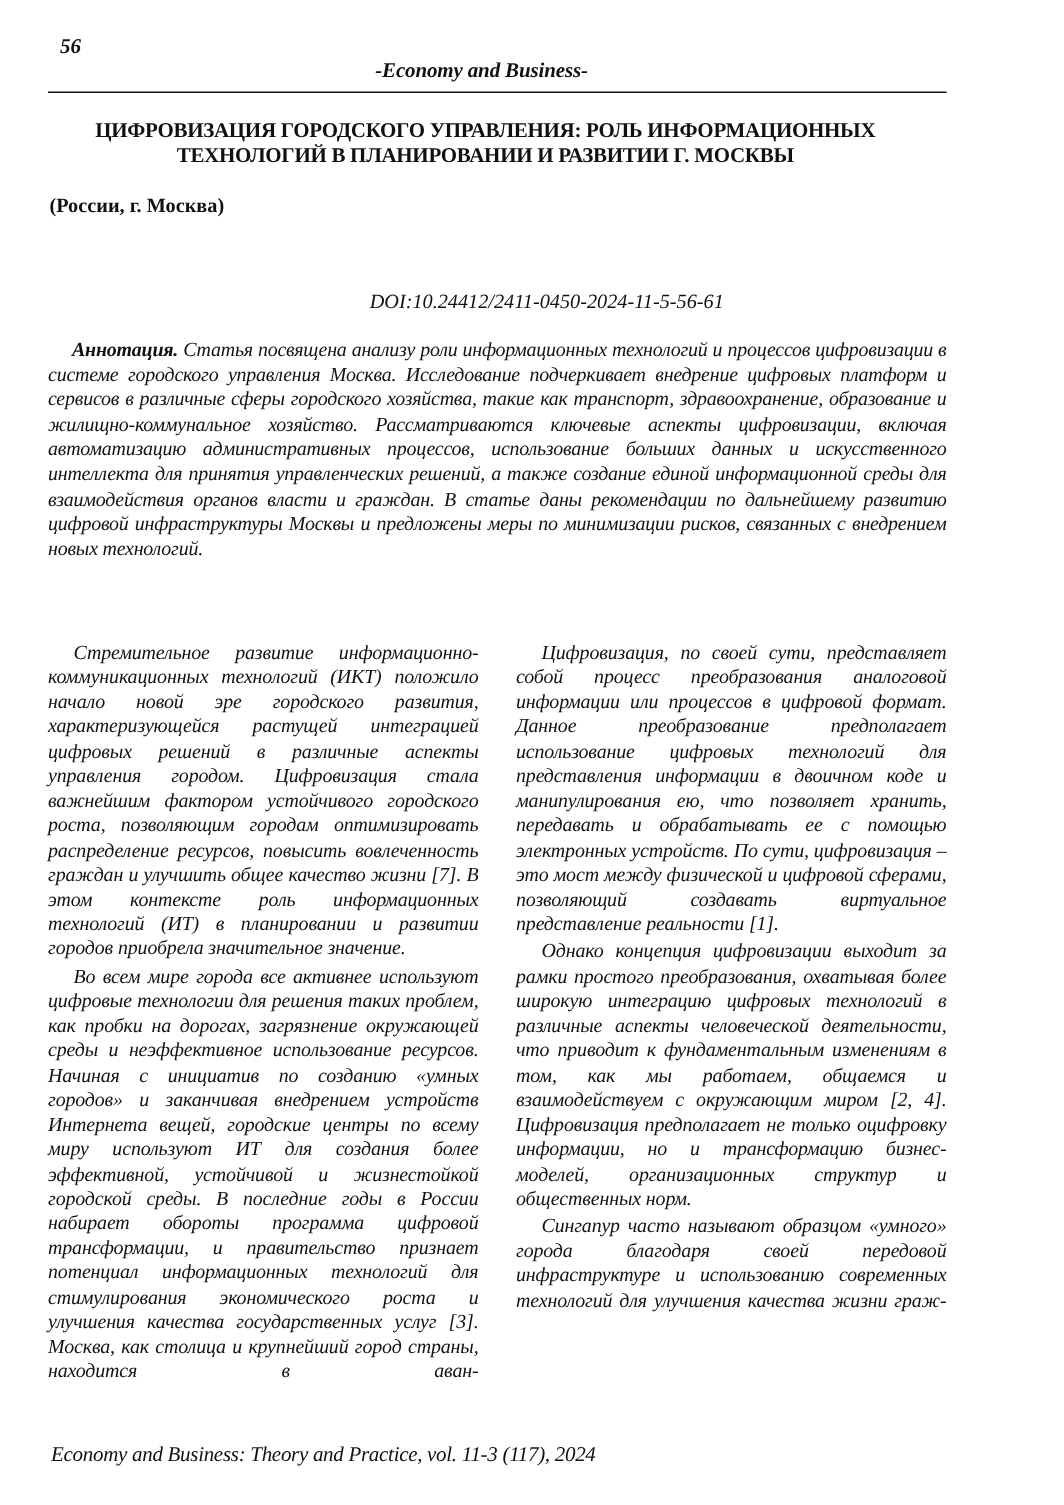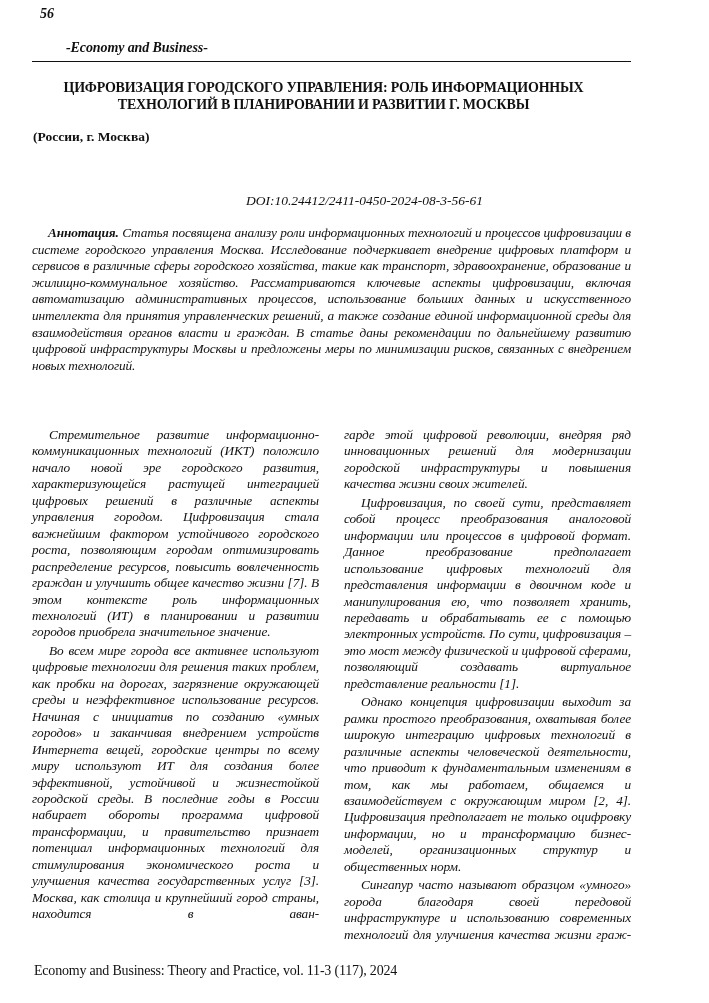--- a/index.html
+++ b/index.html
@@ -11,31 +11,31 @@
       width: 709px;
       height: 1003px;
       position: relative;
       overflow: hidden;
       color: #111111;
       font-family: "Liberation Serif", "DejaVu Serif", serif;
     }
     .page-number {
       position: absolute;
       left: 40px;
-      top: 6px;
+      top: 24px;
       font-size: 14px;
       font-weight: bold;
       font-style: italic;
     }
     .running-head {
       position: absolute;
       left: 0;
       width: 576px;
       top: 40px;
-      text-align: left;
+      text-align: center;
       font-size: 14px;
       font-weight: bold;
       font-style: italic;
       letter-spacing: -0.1px;
     }
     .running-head span { margin-left: 66px; }
     .head-rule {
       position: absolute;
       left: 32px;
       width: 599px;
@@ -100,20 +100,21 @@
     .col p { margin: 0 0 2px 0; text-indent: 17px; font-style: italic; }
     .col-left { left: 32px; }
     .col-right { left: 344px; }
     .col-right p.cont { text-indent: 0; }
     .col-left p.last, .col-right p.last { text-align-last: justify; }
     .footer {
       position: absolute;
       left: 34px;
       top: 963px;
       font-size: 14px;
+      font-style: italic;
       letter-spacing: -0.2px;
     }
   </style>
 </head>
 <body>
 
 <div class="page-number">56</div>
 <div class="running-head">
   <span>-Economy and Business-</span>
 </div>
@@ -122,32 +123,31 @@
 <div class="article-title">
   <div>ЦИФРОВИЗАЦИЯ ГОРОДСКОГО УПРАВЛЕНИЯ: РОЛЬ ИНФОРМАЦИОННЫХ</div>
   <div>ТЕХНОЛОГИЙ В ПЛАНИРОВАНИИ И РАЗВИТИИ Г. МОСКВЫ</div>
 </div>
 
 <div class="authors">
   <div>(России, г. Москва)</div>
 </div>
 
 <div class="doi">
-  <span>DOI:10.24412/2411-0450-2024-08-3-56-61</span>
+  <span>DOI:10.24412/2411-0450-2024-11-5-56-61</span>
 </div>
 
 <div class="abstract">
   <p><span class="lead">Аннотация.</span><span> Статья посвящена анализу роли информационных технологий и процессов цифровизации в системе городского управления Москва. Исследование подчеркивает внедрение цифровых платформ и сервисов в различные сферы городского хозяйства, такие как транспорт, здравоохранение, образование и жилищно-коммунальное хозяйство. Рассматриваются ключевые аспекты цифровизации, включая автоматизацию административных процессов, использование больших данных и искусственного интеллекта для принятия управленческих решений, а также создание единой информационной среды для взаимодействия органов власти и граждан. В статье даны рекомендации по дальнейшему развитию цифровой инфраструктуры Москвы и предложены меры по минимизации рисков, связанных с внедрением новых технологий.</span></p>
 </div>
 
 <div class="col col-left">
   <p>Стремительное развитие информационно-коммуникационных технологий (ИКТ) положило начало новой эре городского развития, характеризующейся растущей интеграцией цифровых решений в различные аспекты управления городом. Цифровизация стала важнейшим фактором устойчивого городского роста, позволяющим городам оптимизировать распределение ресурсов, повысить вовлеченность граждан и улучшить общее качество жизни [7]. В этом контексте роль информационных технологий (ИТ) в планировании и развитии городов приобрела значительное значение.</p>
   <p class="last">Во всем мире города все активнее используют цифровые технологии для решения таких проблем, как пробки на дорогах, загрязнение окружающей среды и неэффективное использование ресурсов. Начиная с инициатив по созданию «умных городов» и заканчивая внедрением устройств Интернета вещей, городские центры по всему миру используют ИТ для создания более эффективной, устойчивой и жизнестойкой городской среды. В последние годы в России набирает обороты программа цифровой трансформации, и правительство признает потенциал информационных технологий для стимулирования экономического роста и улучшения качества государственных услуг [3]. Москва, как столица и крупнейший город страны, находится в аван-</p>
 </div>
 
 <div class="col col-right">
-  <p class="cont">гарде этой цифровой революции, внедряя ряд инновационных решений для модернизации городской инфраструктуры и повышения качества жизни своих жителей.</p>
   <p>Цифровизация, по своей сути, представляет собой процесс преобразования аналоговой информации или процессов в цифровой формат. Данное преобразование предполагает использование цифровых технологий для представления информации в двоичном коде и манипулирования ею, что позволяет хранить, передавать и обрабатывать ее с помощью электронных устройств. По сути, цифровизация – это мост между физической и цифровой сферами, позволяющий создавать виртуальное представление реальности [1].</p>
   <p>Однако концепция цифровизации выходит за рамки простого преобразования, охватывая более широкую интеграцию цифровых технологий в различные аспекты человеческой деятельности, что приводит к фундаментальным изменениям в том, как мы работаем, общаемся и взаимодействуем с окружающим миром [2, 4]. Цифровизация предполагает не только оцифровку информации, но и трансформацию бизнес-моделей, организационных структур и общественных норм.</p>
   <p class="last">Сингапур часто называют образцом «умного» города благодаря своей передовой инфраструктуре и использованию современных технологий для улучшения качества жизни граж-</p>
 </div>
 
 <div class="footer">Economy and Business: Theory and Practice, vol. 11-3 (117), 2024</div>
 
 </body></html>

